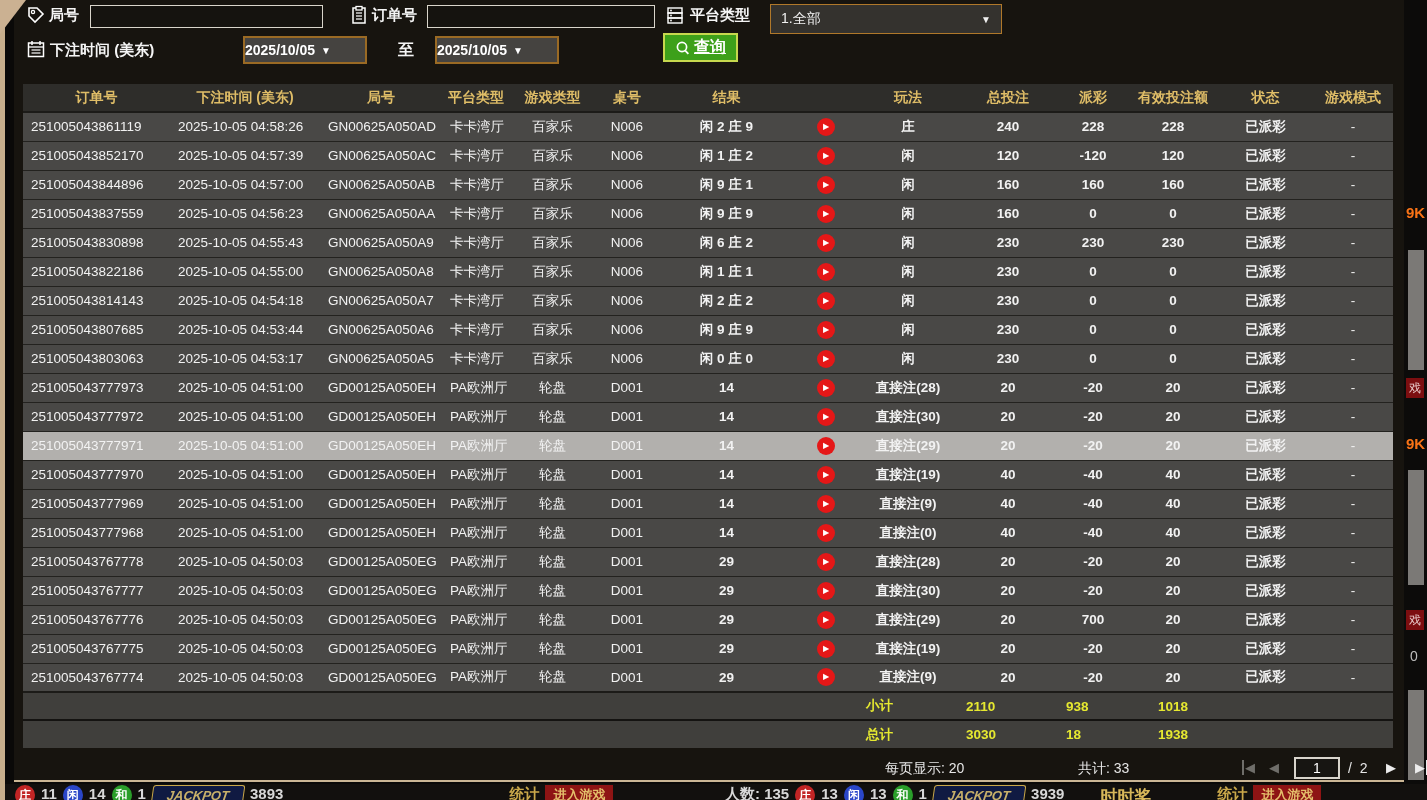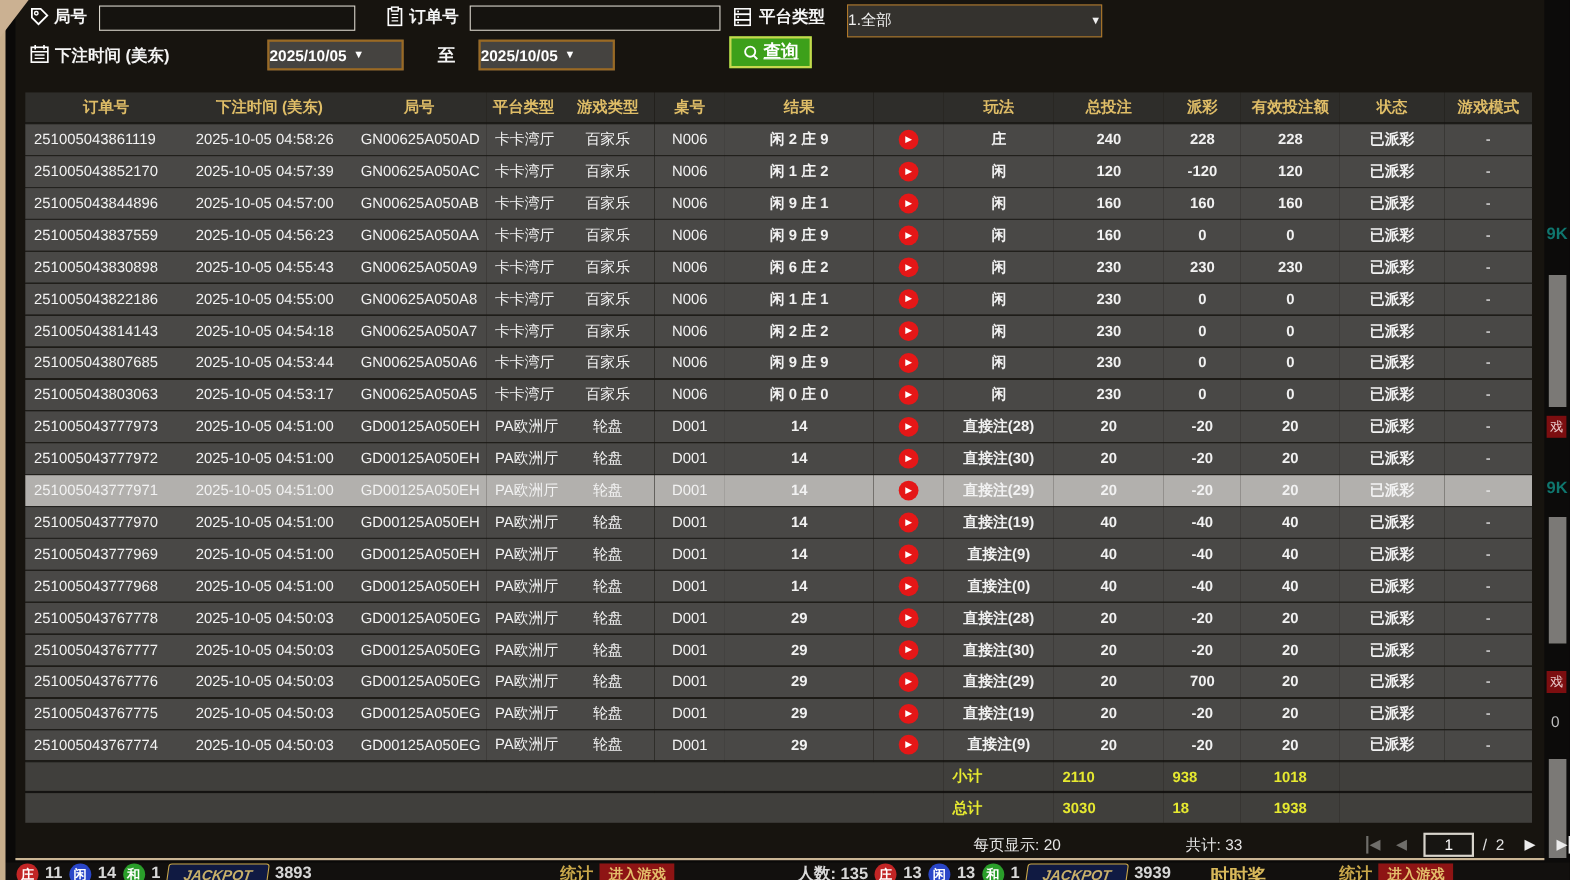--- a/index.html
+++ b/index.html
@@ -15,21 +15,21 @@
   .panel{position:absolute;left:14px;top:0;width:1390px;height:782px;background:#17140f;
     border-bottom:2px solid #cbb695;z-index:2;}
 
   
   .flabel{position:absolute;color:#f5f5f5;font-size:15px;font-weight:bold;white-space:nowrap;}
   .ficon{position:absolute;width:20px;height:20px;}
   .tinput{position:absolute;height:23px;background:#15130f;border:1px solid #d9d5cb;
     color:#eee;font-size:13px;padding:0 6px;outline:none;}
   .dropdown{position:absolute;height:30px;background:#34322e;border:1px solid #b0782a;
     color:#f0f0f0;font-size:14px;display:flex;align-items:center;justify-content:space-between;
-    padding:0 0;cursor:pointer;}
+    padding:0 10px;cursor:pointer;}
   .datebtn{position:absolute;height:28px;background:#454340;border:2px solid #9a6a24;
     color:#fff;font-size:14px;font-weight:bold;display:flex;align-items:center;justify-content:flex-start;
     gap:6px;cursor:pointer;}
   .caret{font-size:10px;}
   .searchbtn{position:absolute;left:649px;top:33px;width:75px;height:29px;background:#3da01a;
     border:2px solid #c6d84e;color:#fff;font-size:16px;font-weight:bold;display:flex;
     align-items:center;justify-content:center;gap:3px;cursor:pointer;text-decoration:underline;}
 
   
   table.grid{position:absolute;left:9px;top:84px;width:1370px;border-collapse:collapse;
@@ -62,21 +62,21 @@
   .pg-dis{color:#6f6e6a;}
   .pg-en{color:#ececec;}
   .bar-l{border-left:2px solid currentColor;padding-left:1px;}
   .bar-r{border-right:2px solid currentColor;padding-right:1px;}
   .pg-input{position:absolute;left:1264px;top:0;width:46px;height:22px;background:#171512;
     border:2px solid #d8d4cc;color:#fff;font-size:14px;text-align:center;outline:none;}
   .pg-sep{position:absolute;left:1318px;top:3px;}
 
   
   .edge{position:absolute;left:1404px;top:0;width:23px;height:800px;background:#0c0b0a;z-index:1;}
-  .edge .ninek{position:absolute;color:#0f766e;font-size:15px;font-weight:bold;}
+  .edge .ninek{position:absolute;color:#f97316;font-size:15px;font-weight:bold;}
   .edge .panelfrag{position:absolute;left:4px;width:16px;background:#8f8d8a;opacity:.85;}
   .edge .redfrag{position:absolute;left:2px;width:18px;height:20px;background:#7c0e10;
     color:#e8c9c9;font-size:12px;text-align:center;line-height:20px;}
   .edge .zero{position:absolute;color:#bdbdbd;font-size:14px;}
 
   
   .lobby{position:absolute;left:0;top:784px;width:1427px;height:16px;overflow:hidden;
     background:#12100e;z-index:3;color:#d8d8d8;font-size:15px;font-weight:bold;}
   .lrow{position:absolute;top:1px;display:flex;align-items:flex-start;gap:6px;white-space:nowrap;}
   .circ{display:inline-block;width:20px;height:20px;border-radius:50%;color:#fff;

